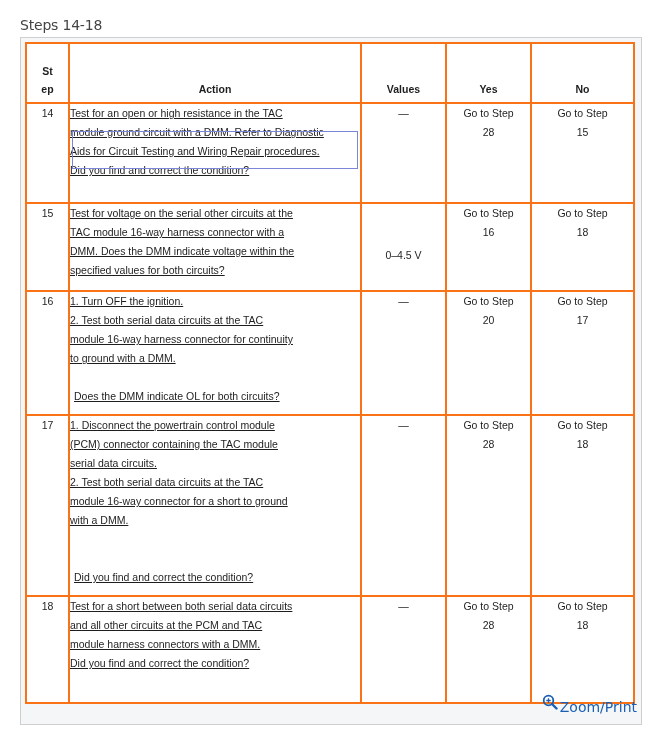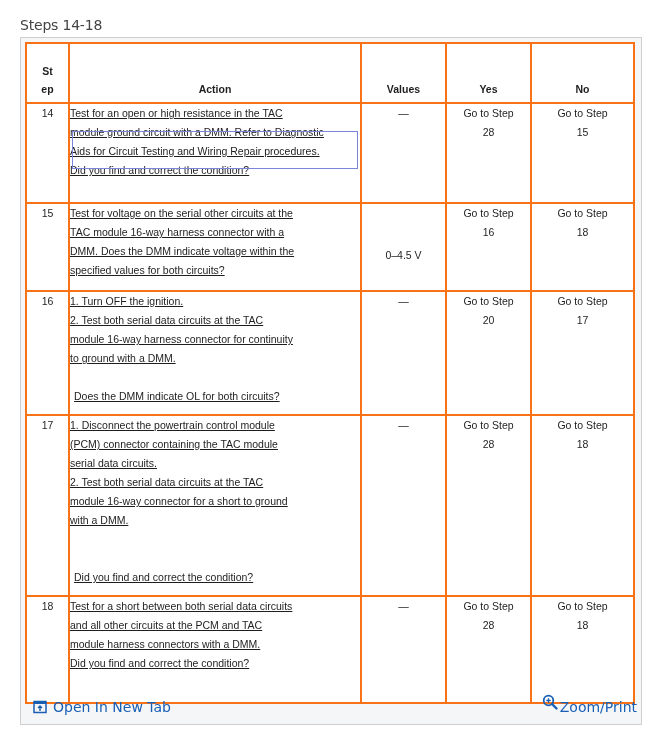--- a/index.html
+++ b/index.html
@@ -187,30 +187,20 @@
       </td>
       <td class="no">
         <span class="goto-line">Go to Step</span>
         <span class="goto-line">18</span>
       </td>
     </tr>
   </tbody>
 </table>
 
 <div class="footer">
-  <a class="open-tab" href="#">
-    <span class="icon-box">
-      <svg width="14" height="14" viewBox="0 0 14 14">
-        <rect x="1" y="1.5" width="12" height="11" fill="none" stroke="#1a5fb4" stroke-width="1.5"></rect>
-        <rect x="1" y="1.5" width="12" height="2.5" fill="#1a5fb4"></rect>
-        <path d="M7 11 V6 M5 8 L7 6 L9 8" fill="none" stroke="#1a5fb4" stroke-width="1.4"></path>
-      </svg>
-    </span>
-    <span>Open In New Tab</span>
-  </a>
   <a class="zoom-print" href="#">
     <span class="icon-mag">
       <svg width="16" height="16" viewBox="0 0 16 16">
         <circle cx="6.5" cy="6.5" r="4.8" fill="none" stroke="#1a5fb4" stroke-width="1.8"></circle>
         <path d="M4.3 6.5 H8.7 M6.5 4.3 V8.7" stroke="#1a5fb4" stroke-width="1.3"></path>
         <path d="M10 10 L14.5 14.5" stroke="#1a5fb4" stroke-width="2.4" stroke-linecap="round"></path>
       </svg>
     </span>
     <span>Zoom/Print</span>
   </a>

